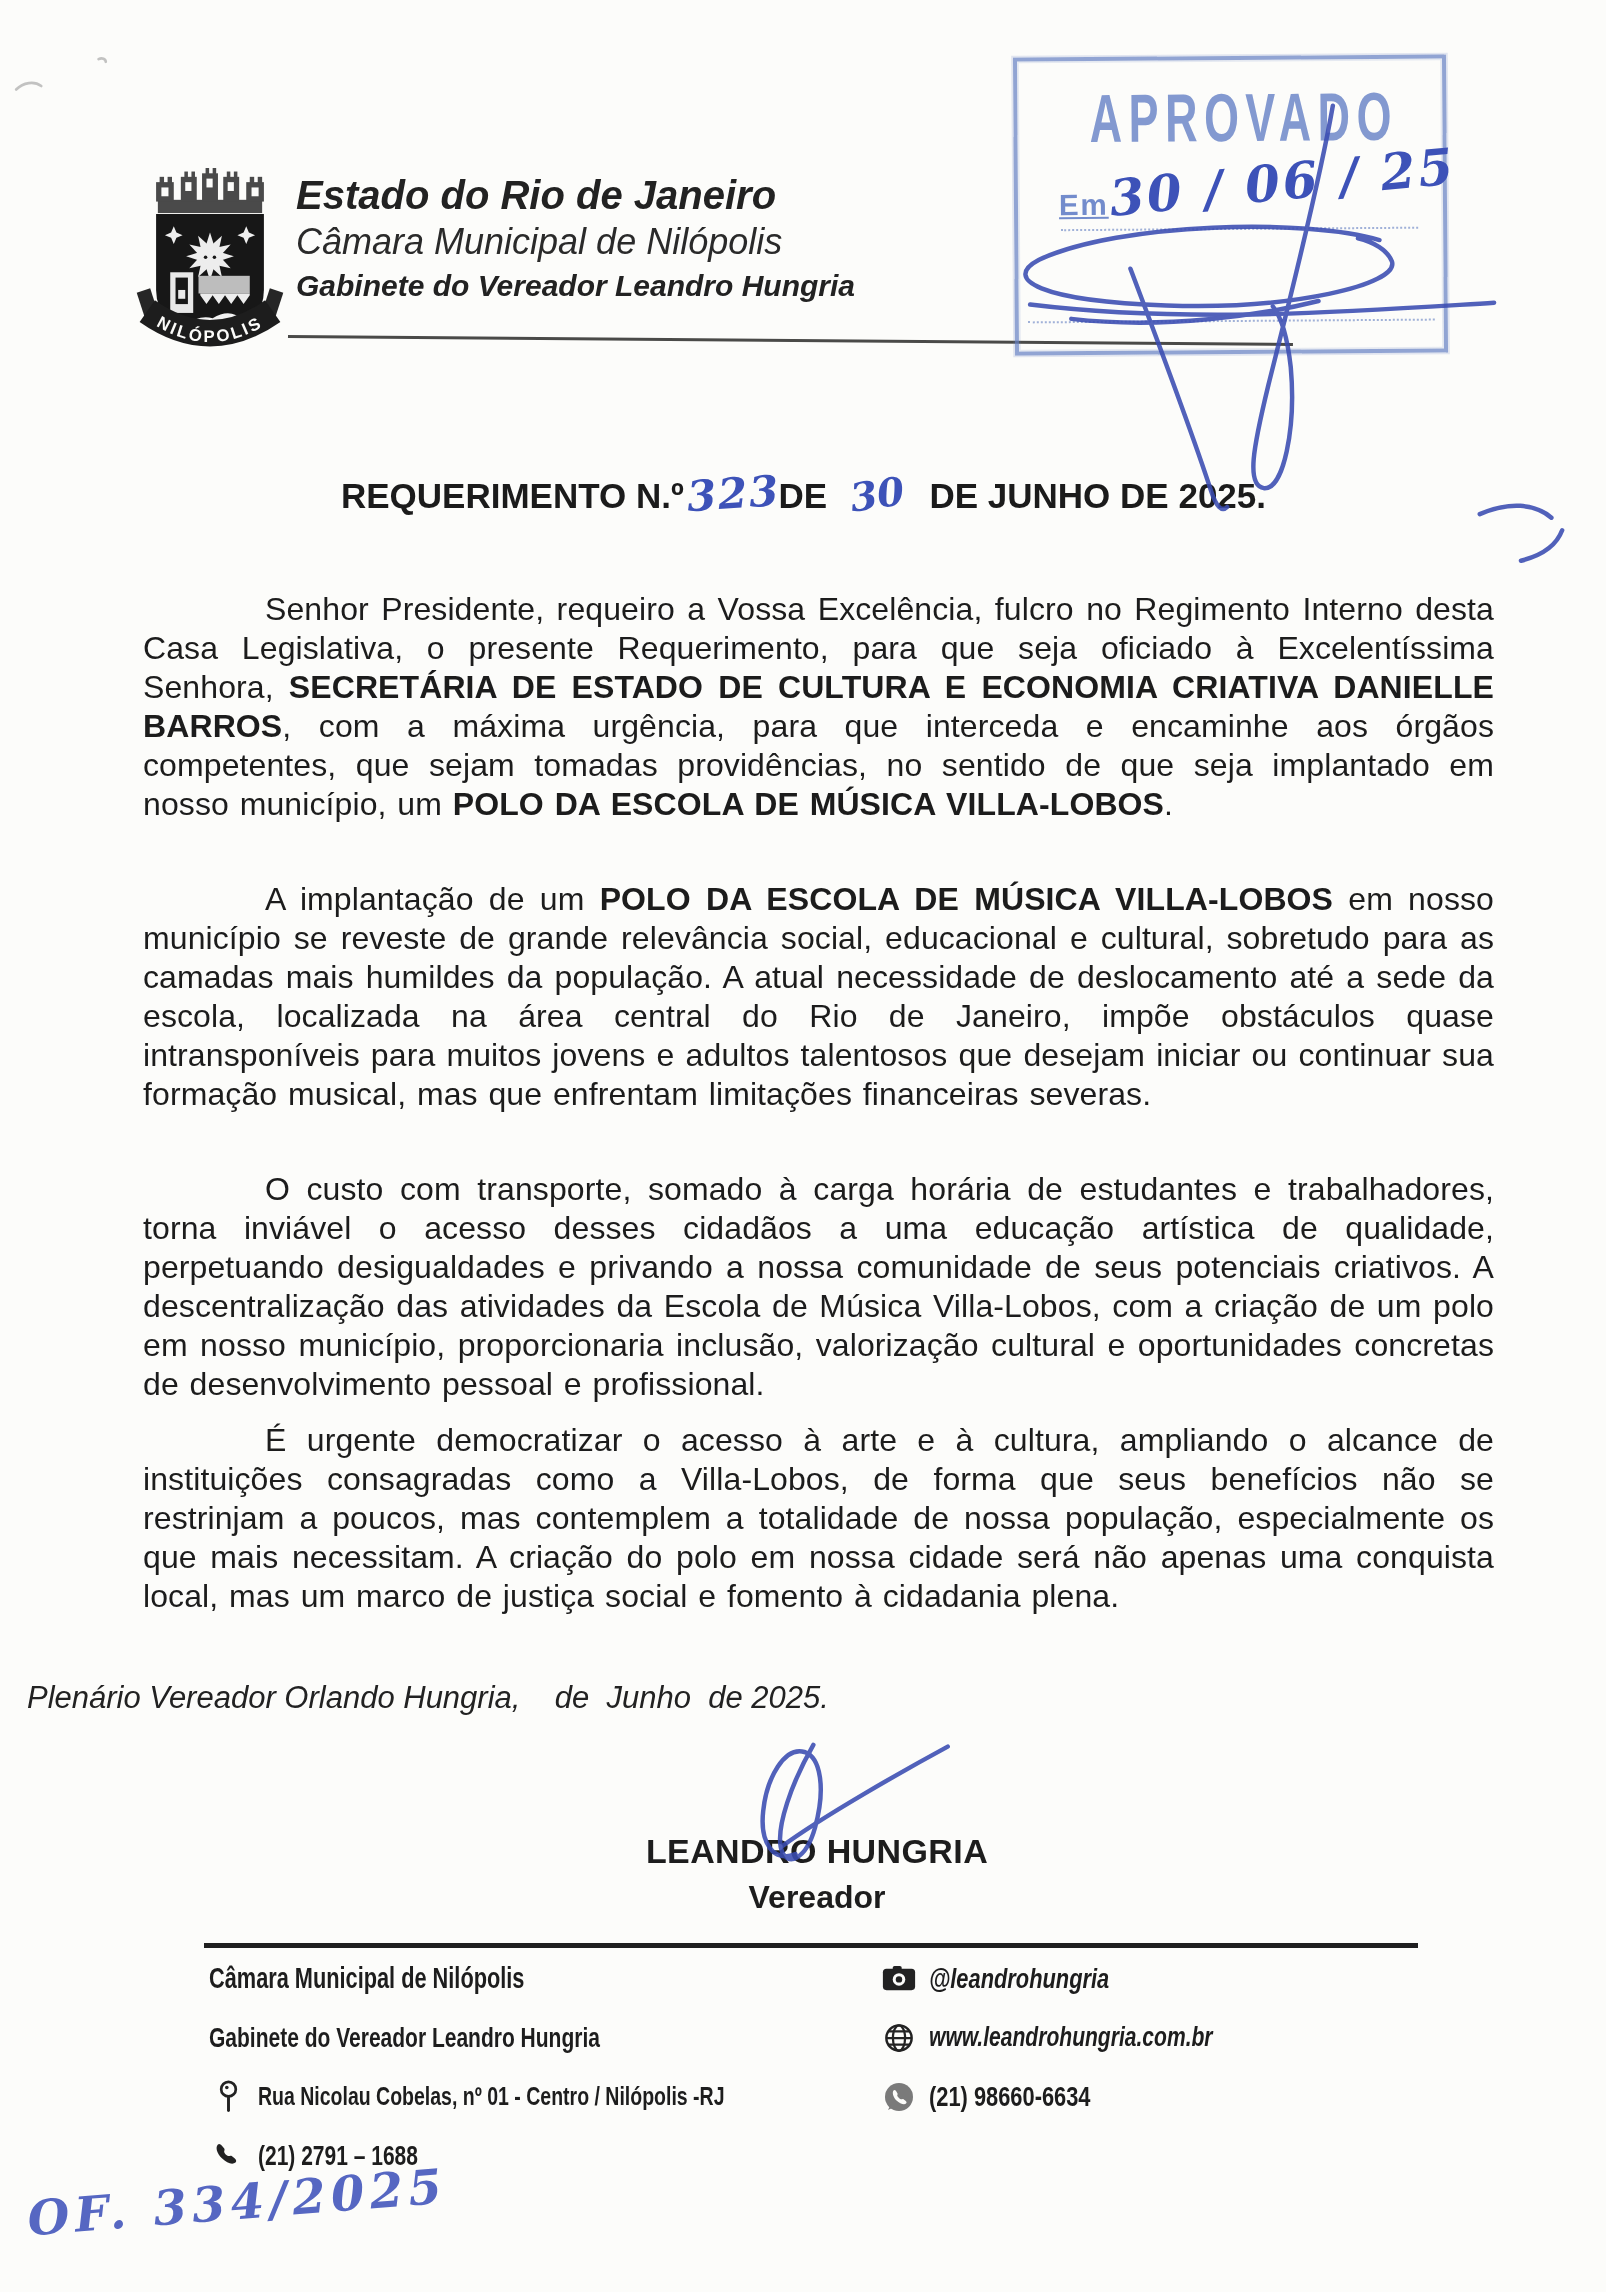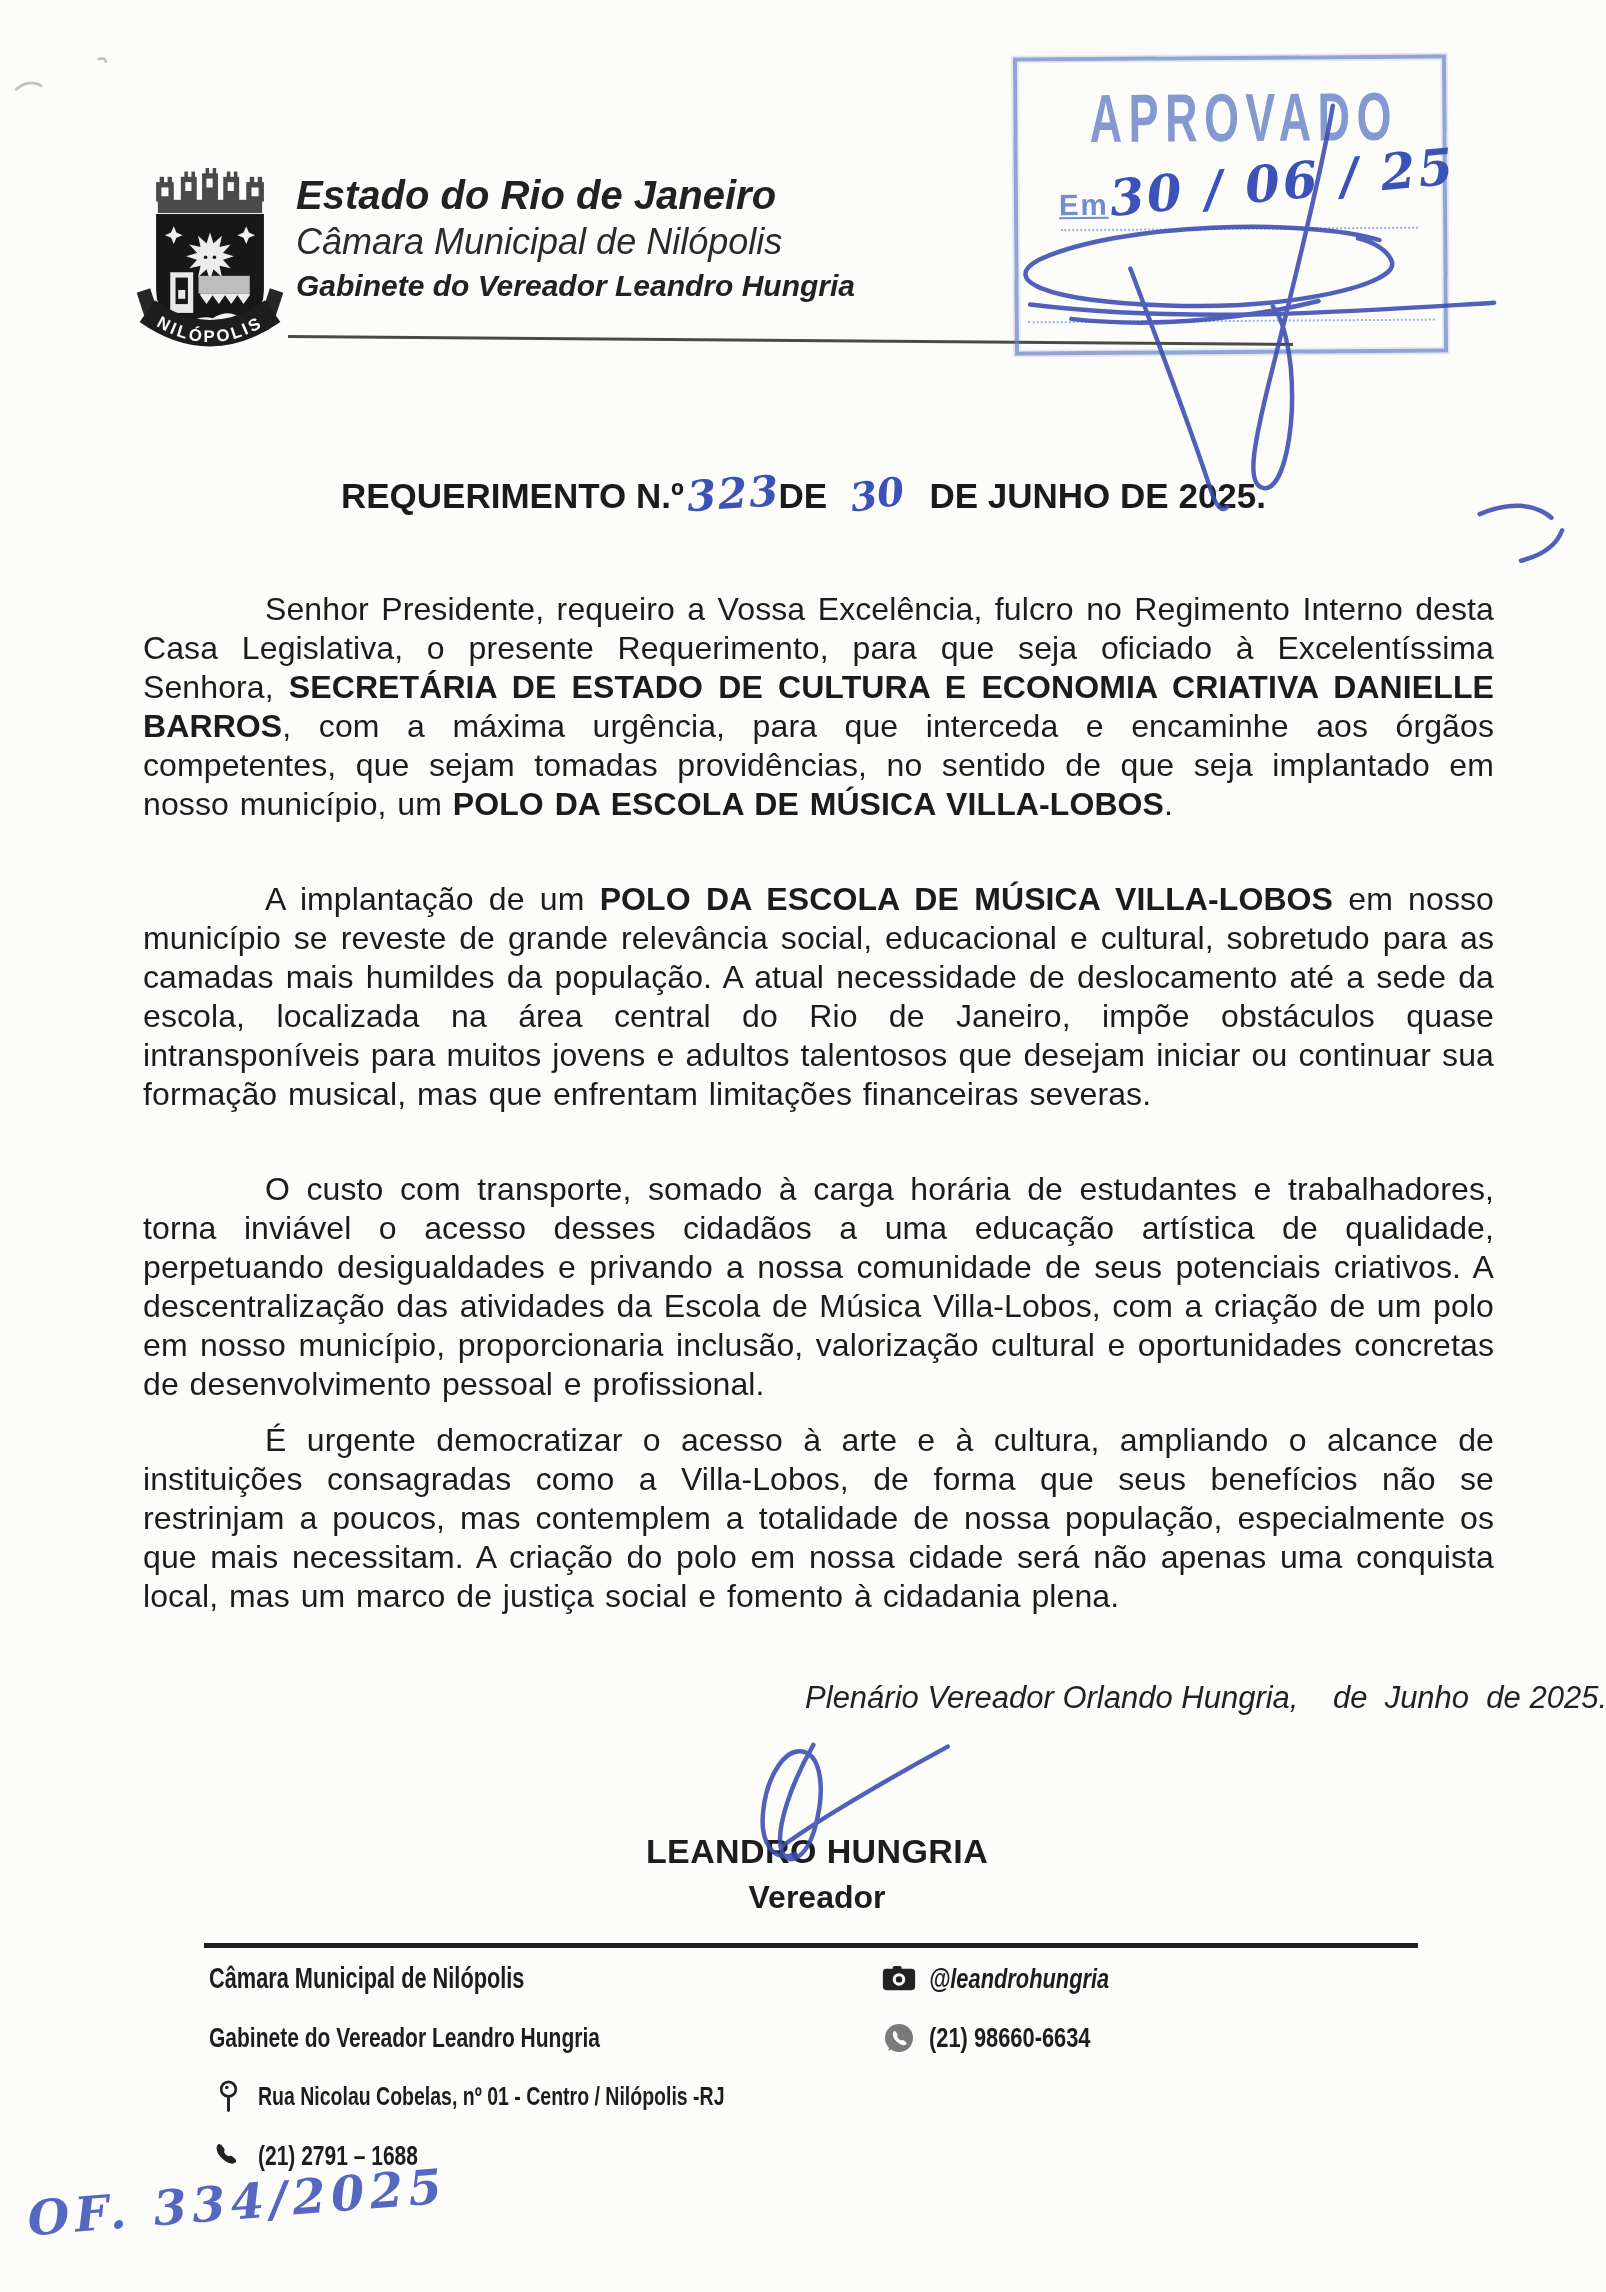--- a/index.html
+++ b/index.html
@@ -44,21 +44,21 @@
   .title-day { display:inline-block; font-size:39px; transform:rotate(-8deg);
     margin:0 25px 0 23px; }
 
   
   .para { position:absolute; left:131px; width:1351px; margin:12px;
     font-size:32px; line-height:39px; text-align:justify; text-indent:122px;
     word-spacing:1.8px; letter-spacing:0.1px; color:#1c1c1c; }
   .p1 { top:578px; } .p2 { top:868px; } .p3 { top:1158px; } .p4 { top:1409px; }
   .para b { font-weight:bold; }
 
-  .plenary { position:absolute; left:27px; top:1680px; width:1580px; text-align:right;
+  .plenary { position:absolute; left:27px; top:1680px; width:1580px; text-align:left;
     font-style:italic; font-size:31px; color:#222; white-space:pre-wrap; }
 
   .signer { position:absolute; left:0; top:1832px; width:1634px; text-align:center; }
   .signer-name { font-size:34px; font-weight:bold; letter-spacing:0.4px; }
   .signer-role { font-size:32px; font-weight:bold; margin-top:8px; }
 
   
   .footer-rule { position:absolute; left:204px; top:1943px; width:1214px; height:4.5px; background:#1f1f1f; }
   .fcol { position:absolute; top:1949px; }
   .fcol-left  { left:209px; }
@@ -225,20 +225,30 @@
             <rect x="1" y="4" width="36" height="24" rx="4" fill="#222"></rect>
             <rect x="12" y="1" width="10" height="5" rx="2" fill="#222"></rect>
             <circle cx="19" cy="16" r="7" fill="#fcfcfa"></circle>
             <circle cx="19" cy="16" r="3.6" fill="#222"></circle>
           </svg>
       </span>
       <span class="condr f-insta">@leandrohungria</span>
     </div>
     <div class="f-row">
       <span class="f-ico">
+        <svg width="30" height="30" viewBox="0 0 32 32">
+            <circle cx="16" cy="16" r="13.5" fill="none" stroke="#222" stroke-width="2.6"></circle>
+            <ellipse cx="16" cy="16" rx="6.5" ry="13.5" fill="none" stroke="#222" stroke-width="2.4"></ellipse>
+            <path d="M2.5 16 H29.5 M4.5 9 H27.5 M4.5 23 H27.5" stroke="#222" stroke-width="2.4"></path>
+          </svg>
+      </span>
+      <span class="condr f-site">www.leandrohungria.com.br</span>
+    </div>
+    <div class="f-row">
+      <span class="f-ico">
         <svg width="32" height="32" viewBox="0 0 32 32">
             <circle cx="16" cy="16" r="14" fill="#7a7a7a"></circle>
             <path d="M5 29 L8 23 L11 26 Z" fill="#7a7a7a"></path>
             <path d="M10.5 9.5 C9 11.5 10 16 13.5 19.5 C17 23 21.5 24 23 22.5 C24 21.5 23.5 20.5 22.5 19.7 L20.5 18.2 C19.5 17.6 18.8 18.6 17.8 18.2 C16.4 17.6 15 16.3 14.4 15 C13.9 14 15 13.4 14.5 12.4 L13.2 10.2 C12.5 9 11.5 8.3 10.5 9.5 Z" fill="#fcfcfa"></path>
           </svg>
       </span>
       <span class="condr f-wa">(21) 98660-6634</span>
     </div>
   </div>
 

